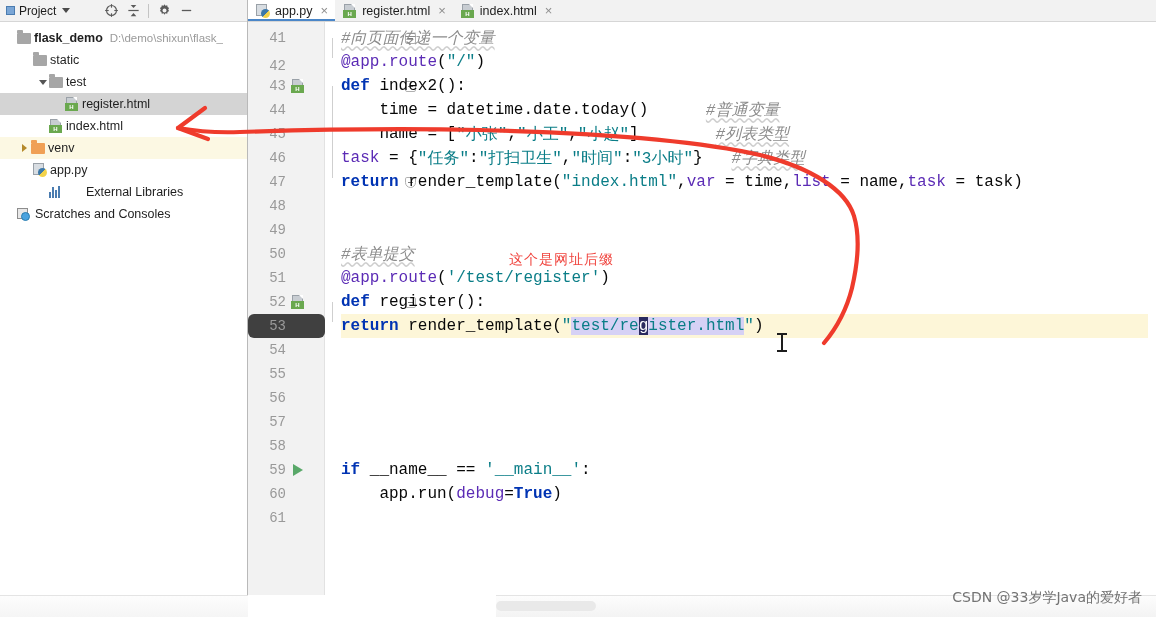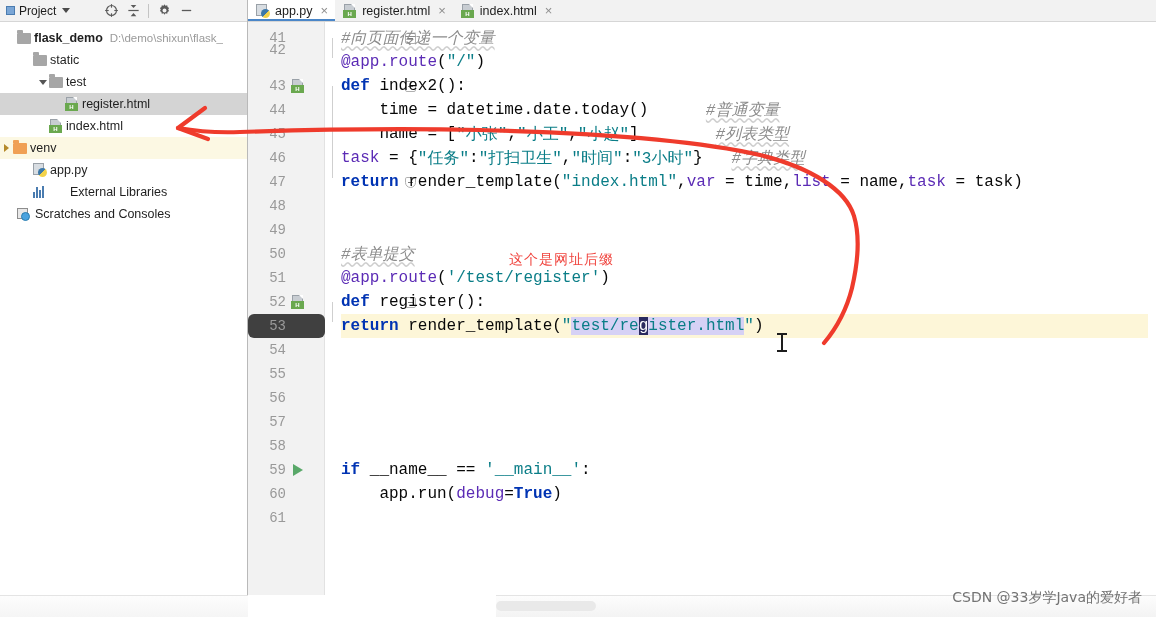--- a/index.html
+++ b/index.html
@@ -384,34 +384,34 @@
           <span class="tlabel">register.html</span>
         </div>
         <div class="tnode" style="padding-left: 36px;">
           <span class="twist"></span>
           <span class="ic ic-html">
             <span class="pg"></span>
             <span class="badge">H</span>
           </span>
           <span class="tlabel">index.html</span>
         </div>
-        <div class="tnode hl" style="padding-left: 0;">
+        <div class="tnode hl" style="padding-left: 18px;">
           <span class="twist closed"></span>
           <span class="ic ic-folder orange"></span>
           <span class="tlabel">venv</span>
         </div>
         <div class="tnode" style="padding-left: 20px;">
           <span class="twist"></span>
           <span class="ic ic-py">
             <span class="pg"></span>
             <span class="snake"></span>
           </span>
           <span class="tlabel">app.py</span>
         </div>
-        <div class="tnode" style="padding-left: 0; gap: 20px;">
+        <div class="tnode" style="padding-left: 16px; gap: 20px;">
           <span class="twist"></span>
           <span class="ic ic-lib">
             <i style="height:6px"></i>
             <i style="height:11px"></i>
             <i style="height:8px"></i>
             <i style="height:12px"></i>
           </span>
           <span class="tlabel">External Libraries</span>
         </div>
         <div class="tnode" style="padding-left: 4px;">
@@ -452,21 +452,21 @@
           <span>index.html</span>
           <span class="x">×</span>
         </div>
       </div>
 
     <div id="code-area">
       <div id="gutter">
           <div class="gline" style="top: 4px;">
             <span class="num">41</span>
           </div>
-          <div class="gline" style="top: 16px;">
+          <div class="gline" style="top: 32px;">
             <span class="num">42</span>
           </div>
           <div class="gline" style="top: 52px;">
             <span class="num">43</span>
             <span class="gic">
               <span class="ic ic-html">
                 <span class="pg"></span>
                 <span class="badge">H</span>
               </span>
             </span>

